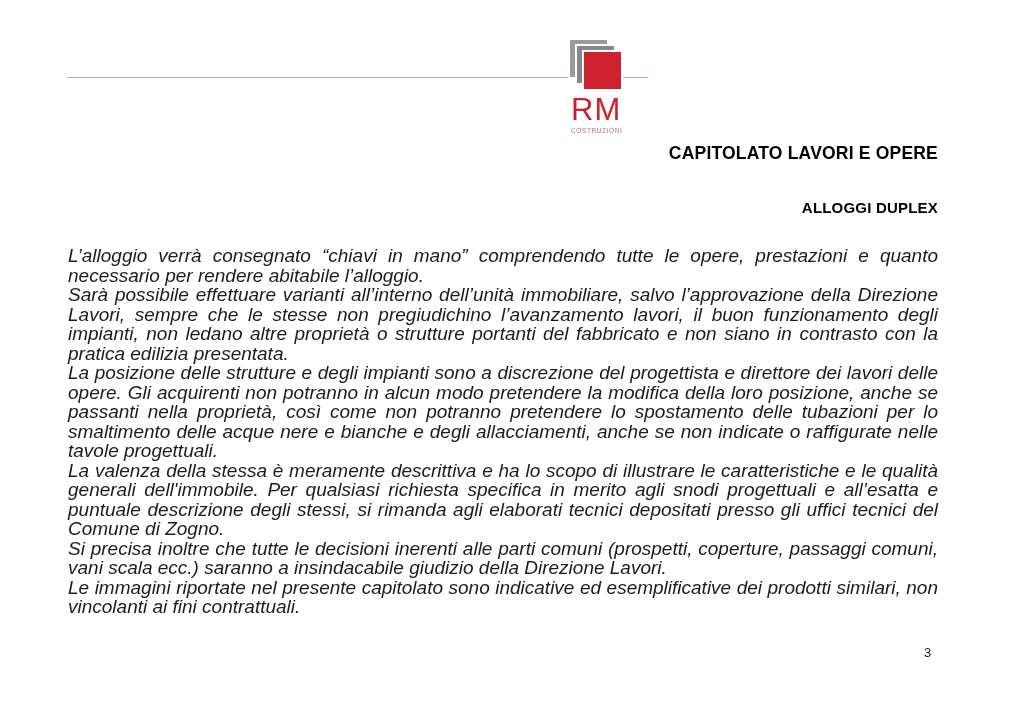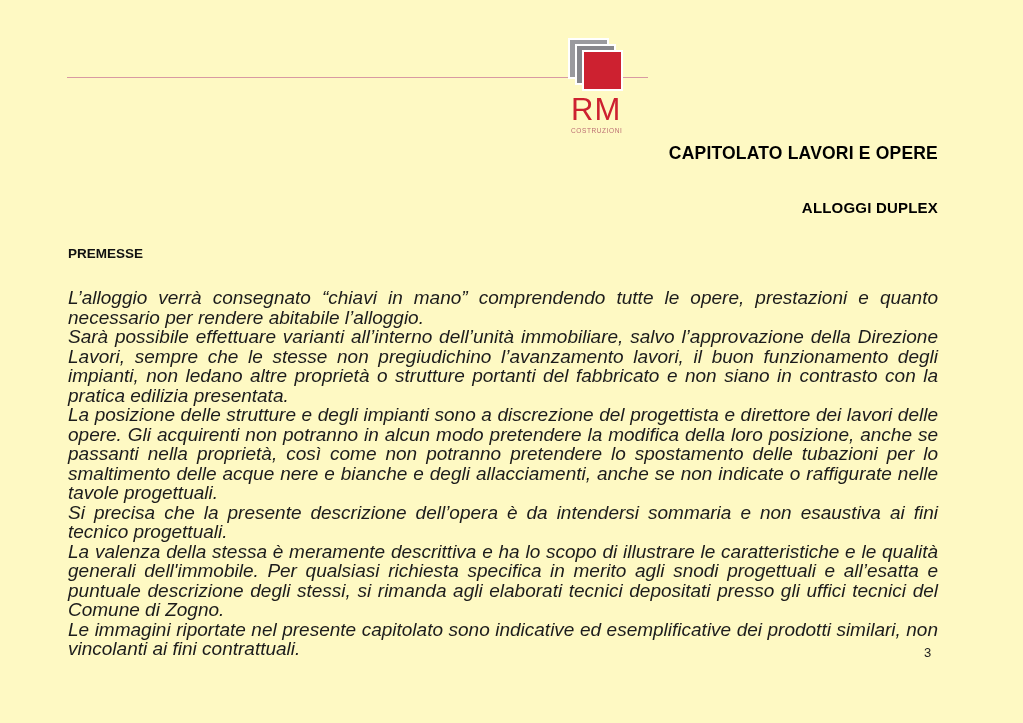--- a/index.html
+++ b/index.html
@@ -2,21 +2,21 @@
 <html><head>
 <meta charset="utf-8">
 <style>
   * { margin: 0; padding: 0; box-sizing: border-box; }
   html, body { background: #888; }
   .page {
     position: relative;
     width: 1023px;
     height: 723px;
     margin: 0 auto;
-    background: #fef9c3;
+    background: #ffffff;
     font-family: "Liberation Sans", sans-serif;
     color: #1c1c1c;
     overflow: hidden;
   }
 
   
   .top-rule {
     position: absolute;
     left: 67px;
     top: 77px;
@@ -114,24 +114,23 @@
       <div class="sq sq-front"></div>
     </div>
     <div class="logo-rm">RM</div>
     <div class="logo-sub">COSTRUZIONI</div>
   </div>
 
   <div class="title-band doc-title">CAPITOLATO LAVORI E OPERE</div>
   <div class="title-band doc-subtitle">ALLOGGI DUPLEX</div>
 
   <div class="content">
-    <div class="section-heading">PREMESSE</div>
     <p class="para">L’alloggio verrà consegnato “chiavi in mano” comprendendo tutte le opere, prestazioni e quanto necessario per rendere abitabile l’alloggio.</p>
     <p class="para">Sarà possibile effettuare varianti all’interno dell’unità immobiliare, salvo l’approvazione della Direzione Lavori, sempre che le stesse non pregiudichino l’avanzamento lavori, il buon funzionamento degli impianti, non ledano altre proprietà o strutture portanti del fabbricato e non siano in contrasto con la pratica edilizia presentata.</p>
     <p class="para">La posizione delle strutture e degli impianti sono a discrezione del progettista e direttore dei lavori delle opere. Gli acquirenti non potranno in alcun modo pretendere la modifica della loro posizione, anche se passanti nella proprietà, così come non potranno pretendere lo spostamento delle tubazioni per lo smaltimento delle acque nere e bianche e degli allacciamenti, anche se non indicate o raffigurate nelle tavole progettuali.</p>
-    <p class="para">Si precisa che la presente descrizione dell’opera è da intendersi sommaria e non esaustiva ai fini tecnico progettuali.</p>
     <p class="para">La valenza della stessa è meramente descrittiva e ha lo scopo di illustrare le caratteristiche e le qualità generali dell'immobile. Per qualsiasi richiesta specifica in merito agli snodi progettuali e all’esatta e puntuale descrizione degli stessi, si rimanda agli elaborati tecnici depositati presso gli uffici tecnici del Comune di Zogno.</p>
+    <p class="para">Si precisa inoltre che tutte le decisioni inerenti alle parti comuni (prospetti, coperture, passaggi comuni, vani scala ecc.) saranno a insindacabile giudizio della Direzione Lavori.</p>
     <p class="para">Le immagini riportate nel presente capitolato sono indicative ed esemplificative dei prodotti similari, non vincolanti ai fini contrattuali.</p>
   </div>
 
   <div class="page-number">3</div>
 
 </div>
 
 </body></html>

